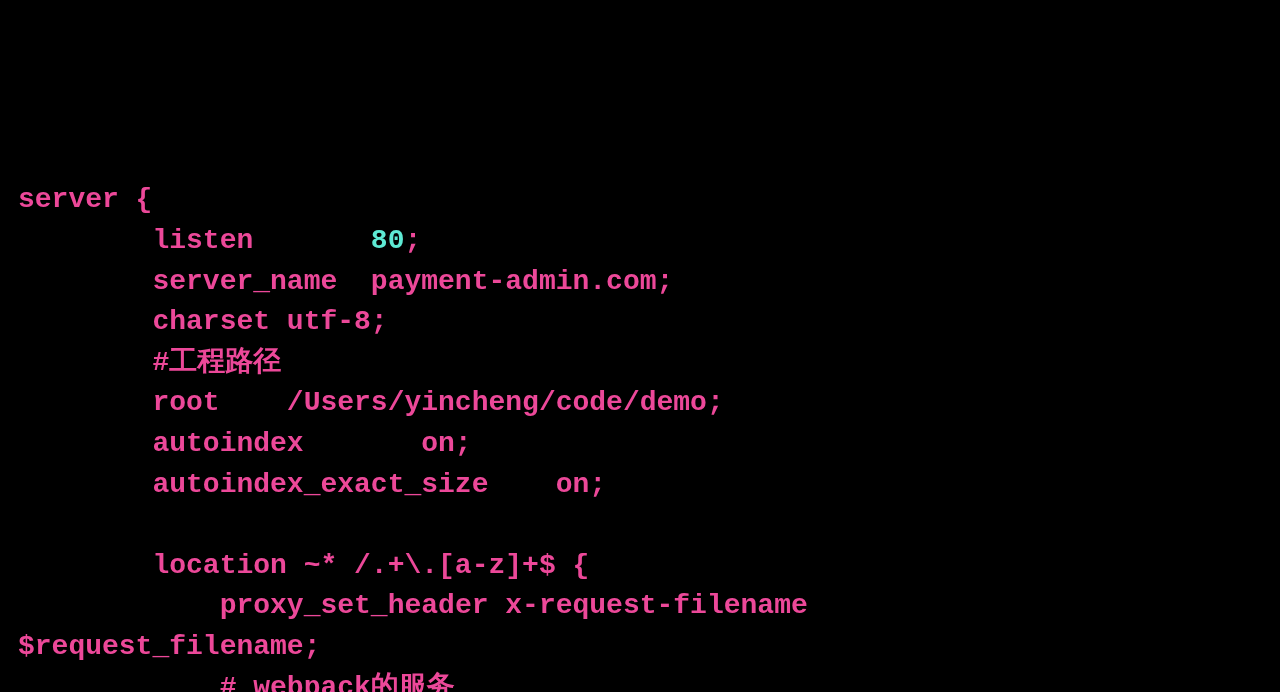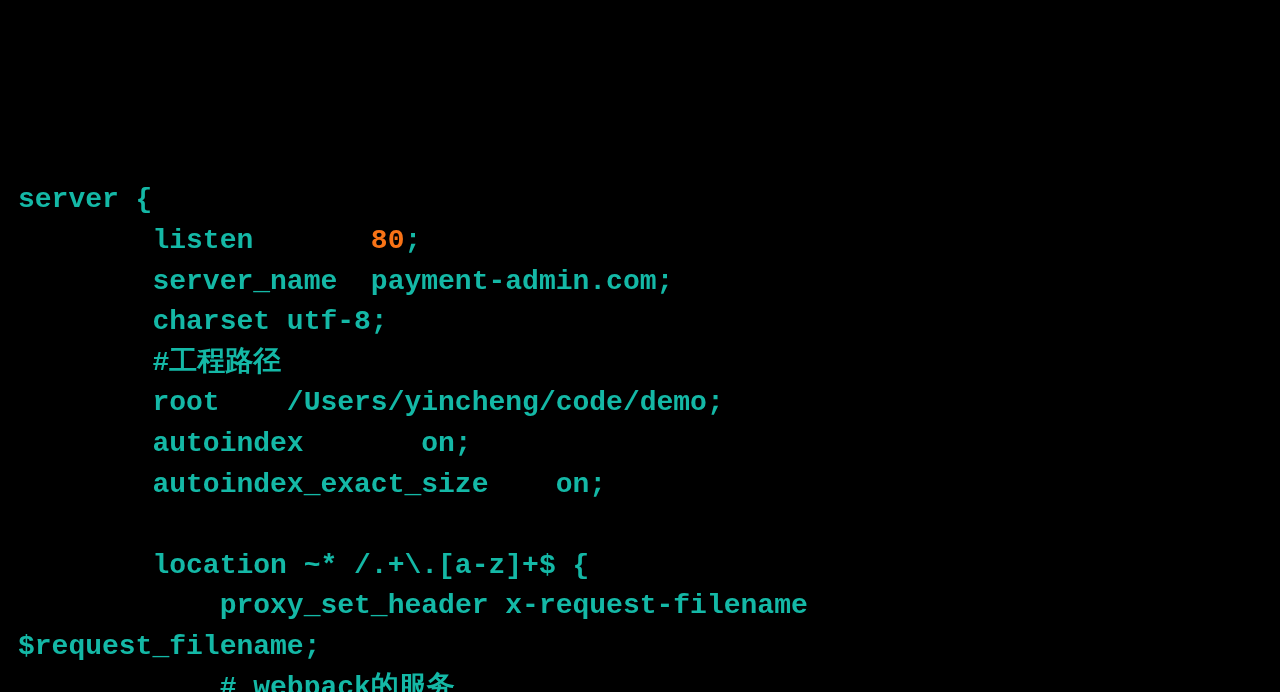--- a/index.html
+++ b/index.html
@@ -16,22 +16,22 @@
     line-height: 1.45;
     padding: 18px 18px;
     width: 1280px;
     height: 692px;
     overflow: hidden;
     white-space: pre;
   }
   .code-line {
     white-space: pre;
   }
-  .tok-plain { color: #14b8a6; }
-  .tok-number { color: #f97316; }
+  .tok-plain { color: #ec4899; }
+  .tok-number { color: #5eead4; }
 </style>
 </head>
 <body>
 
 
 
 <div id="code-block"><div class="code-line"><span class="tok-plain">server {</span></div><div class="code-line">        <span class="tok-plain">listen       </span><span class="tok-number">80</span><span class="tok-plain">;</span></div><div class="code-line">        <span class="tok-plain">server_name  payment-admin.com;</span></div><div class="code-line">        <span class="tok-plain">charset utf-8;</span></div><div class="code-line">        <span class="tok-plain">#工程路径</span></div><div class="code-line">        <span class="tok-plain">root    /Users/yincheng/code/demo;</span></div><div class="code-line">        <span class="tok-plain">autoindex       on;</span></div><div class="code-line">        <span class="tok-plain">autoindex_exact_size    on;</span></div><div class="code-line">&nbsp;</div><div class="code-line">        <span class="tok-plain">location ~* /.+\.[a-z]+$ {</span></div><div class="code-line">            <span class="tok-plain">proxy_set_header x-request-filename</span></div><div class="code-line"><span class="tok-plain">$request_filename;</span></div><div class="code-line">            <span class="tok-plain"># webpack的服务</span></div></div>
 
 
 

